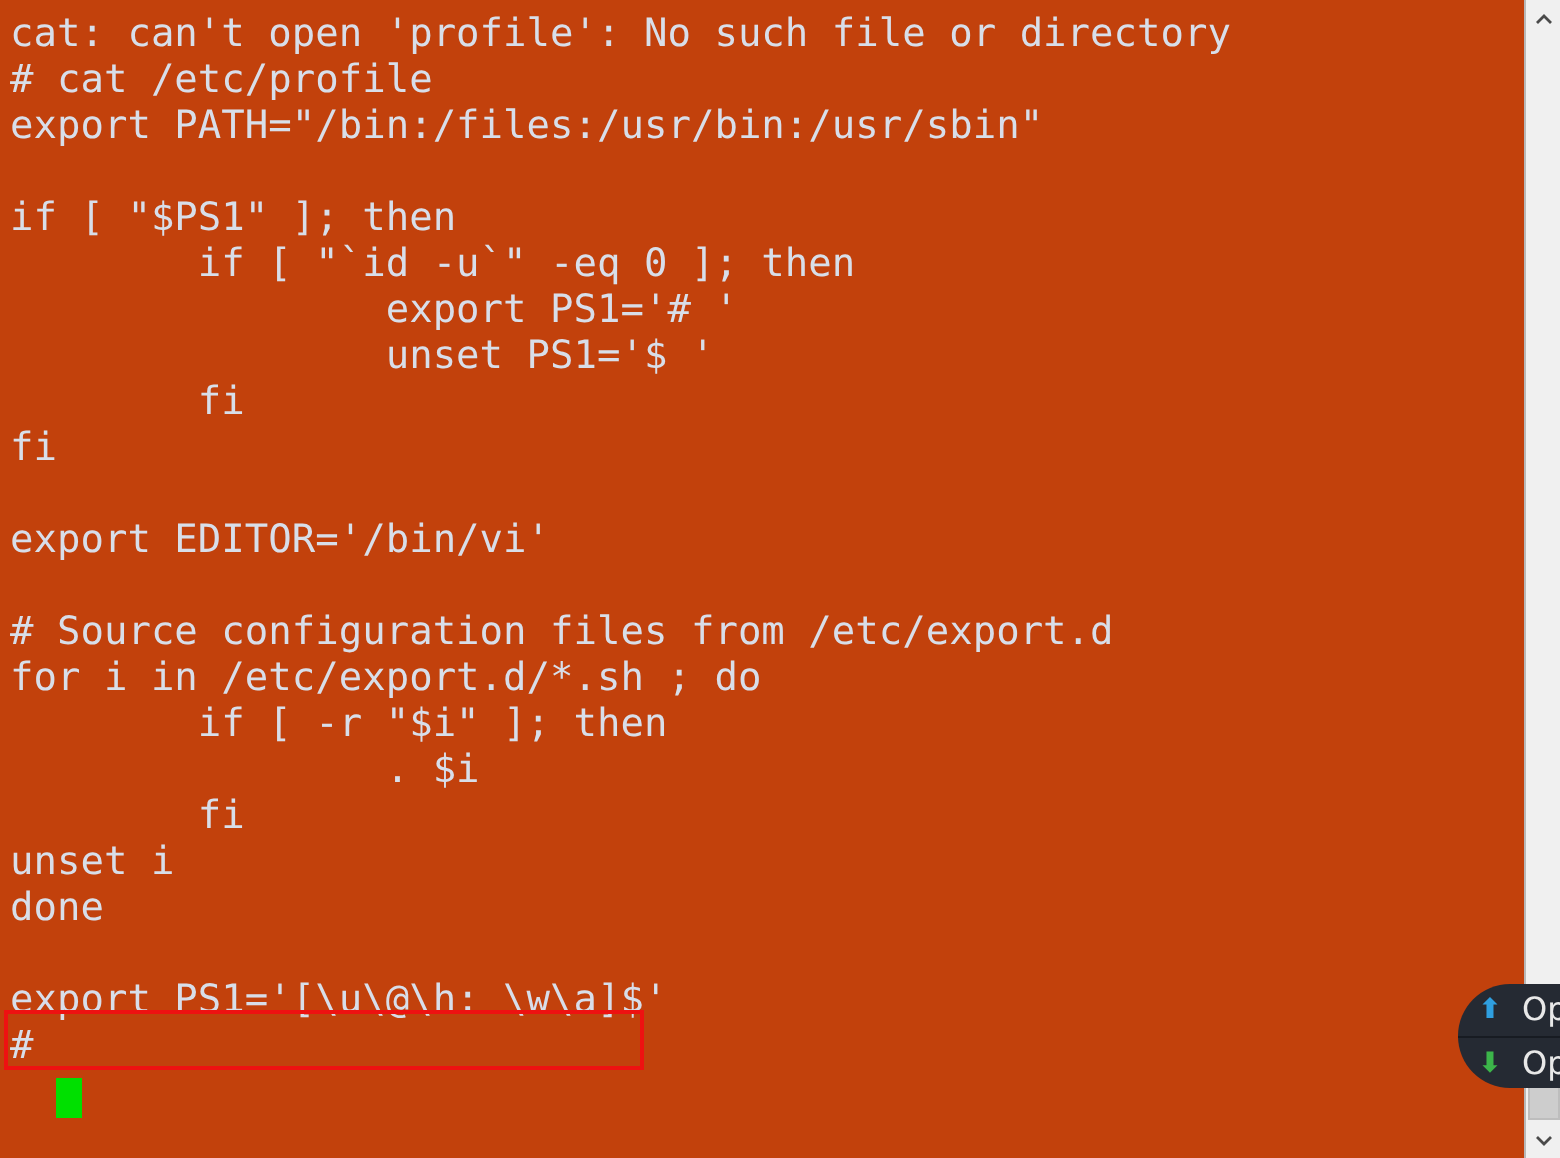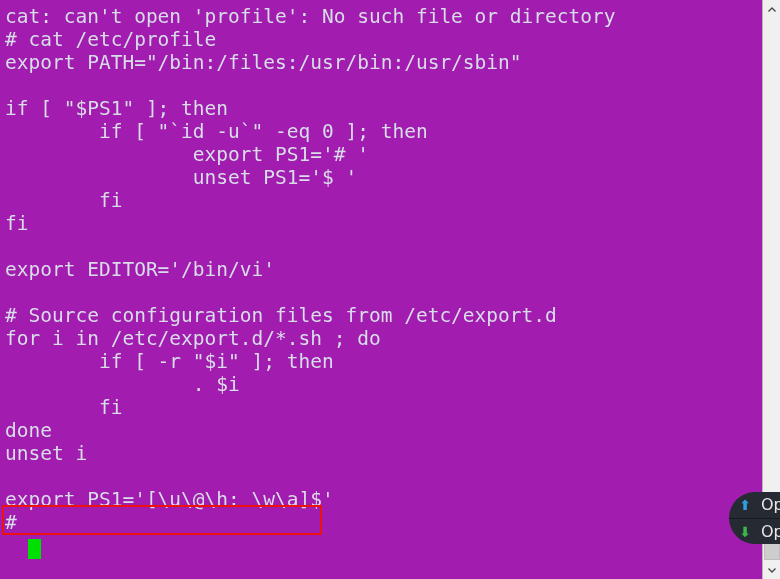--- a/index.html
+++ b/index.html
@@ -23,21 +23,21 @@
     overflow: hidden;
   }
 
   
   #terminal {
     position: absolute;
     left: 0;
     top: 0;
     width: 762px;
     height: 579px;
-    background: #a21caf;
+    background: #c2410c;
     padding: 5px 0 0 5px;
     box-sizing: border-box;
     overflow: hidden;
   }
 
   .line {
     font-family: "DejaVu Sans Mono", "Liberation Mono", monospace;
     font-size: 19.5px;
     line-height: 23px;
     height: 23px;
@@ -169,22 +169,22 @@
     <div class="line">        fi</div>
     <div class="line">fi</div>
     <div class="line blank"></div>
     <div class="line">export EDITOR='/bin/vi'</div>
     <div class="line blank"></div>
     <div class="line"># Source configuration files from /etc/export.d</div>
     <div class="line">for i in /etc/export.d/*.sh ; do</div>
     <div class="line">        if [ -r "$i" ]; then</div>
     <div class="line">                . $i</div>
     <div class="line">        fi</div>
+    <div class="line">unset i</div>
     <div class="line">done</div>
-    <div class="line">unset i</div>
     <div class="line blank"></div>
     <div class="line">export PS1='[\u\@\h: \w\a]$'</div>
     <div class="line">#</div>
   </div>
 
   <div id="highlight-box"></div>
 
   <div id="cursor"></div>
 
   <div id="scrollbar">

